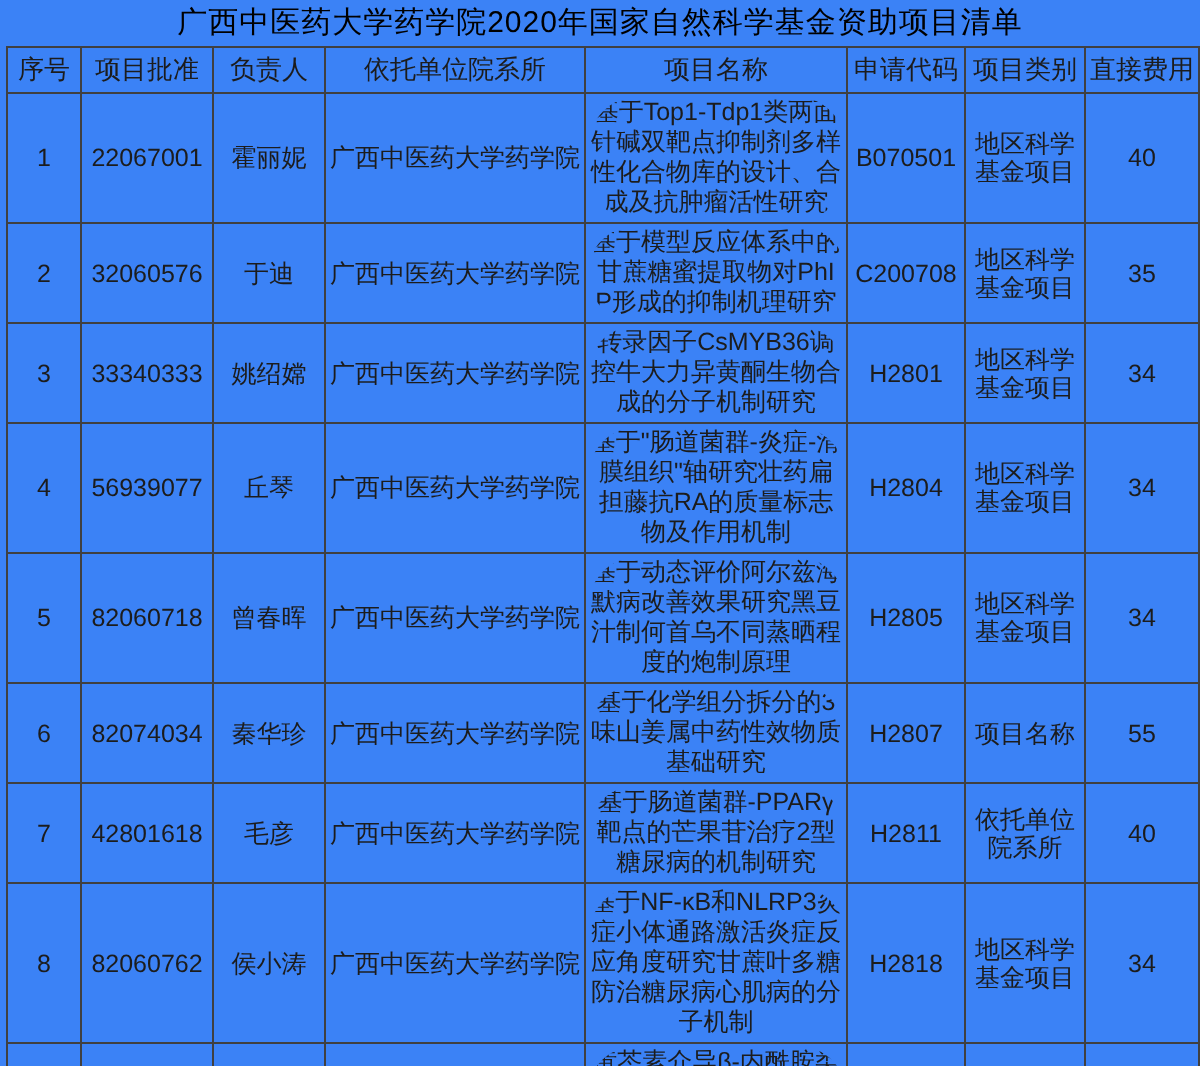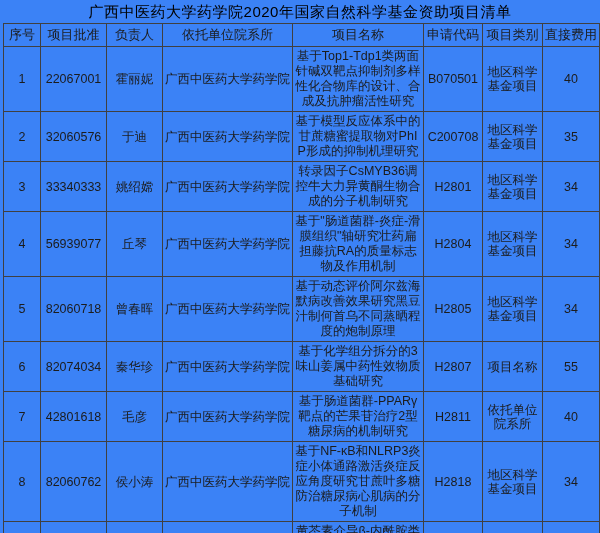--- a/index.html
+++ b/index.html
@@ -43,20 +43,21 @@
   thead th {
     height: 18px;
     font-size: 13px;
     white-space: nowrap;
   }
   td.c-no, td.c-approval, td.c-code, td.c-fee {
     white-space: nowrap;
   }
   td.c-name {
     line-height: 15px;
+    border-radius: 27px;
   }
 </style>
 </head>
 <body>
 
 <div class="page">
 
   <div class="title">广西中医药大学药学院2020年国家自然科学基金资助项目清单</div>
 
   <table>

